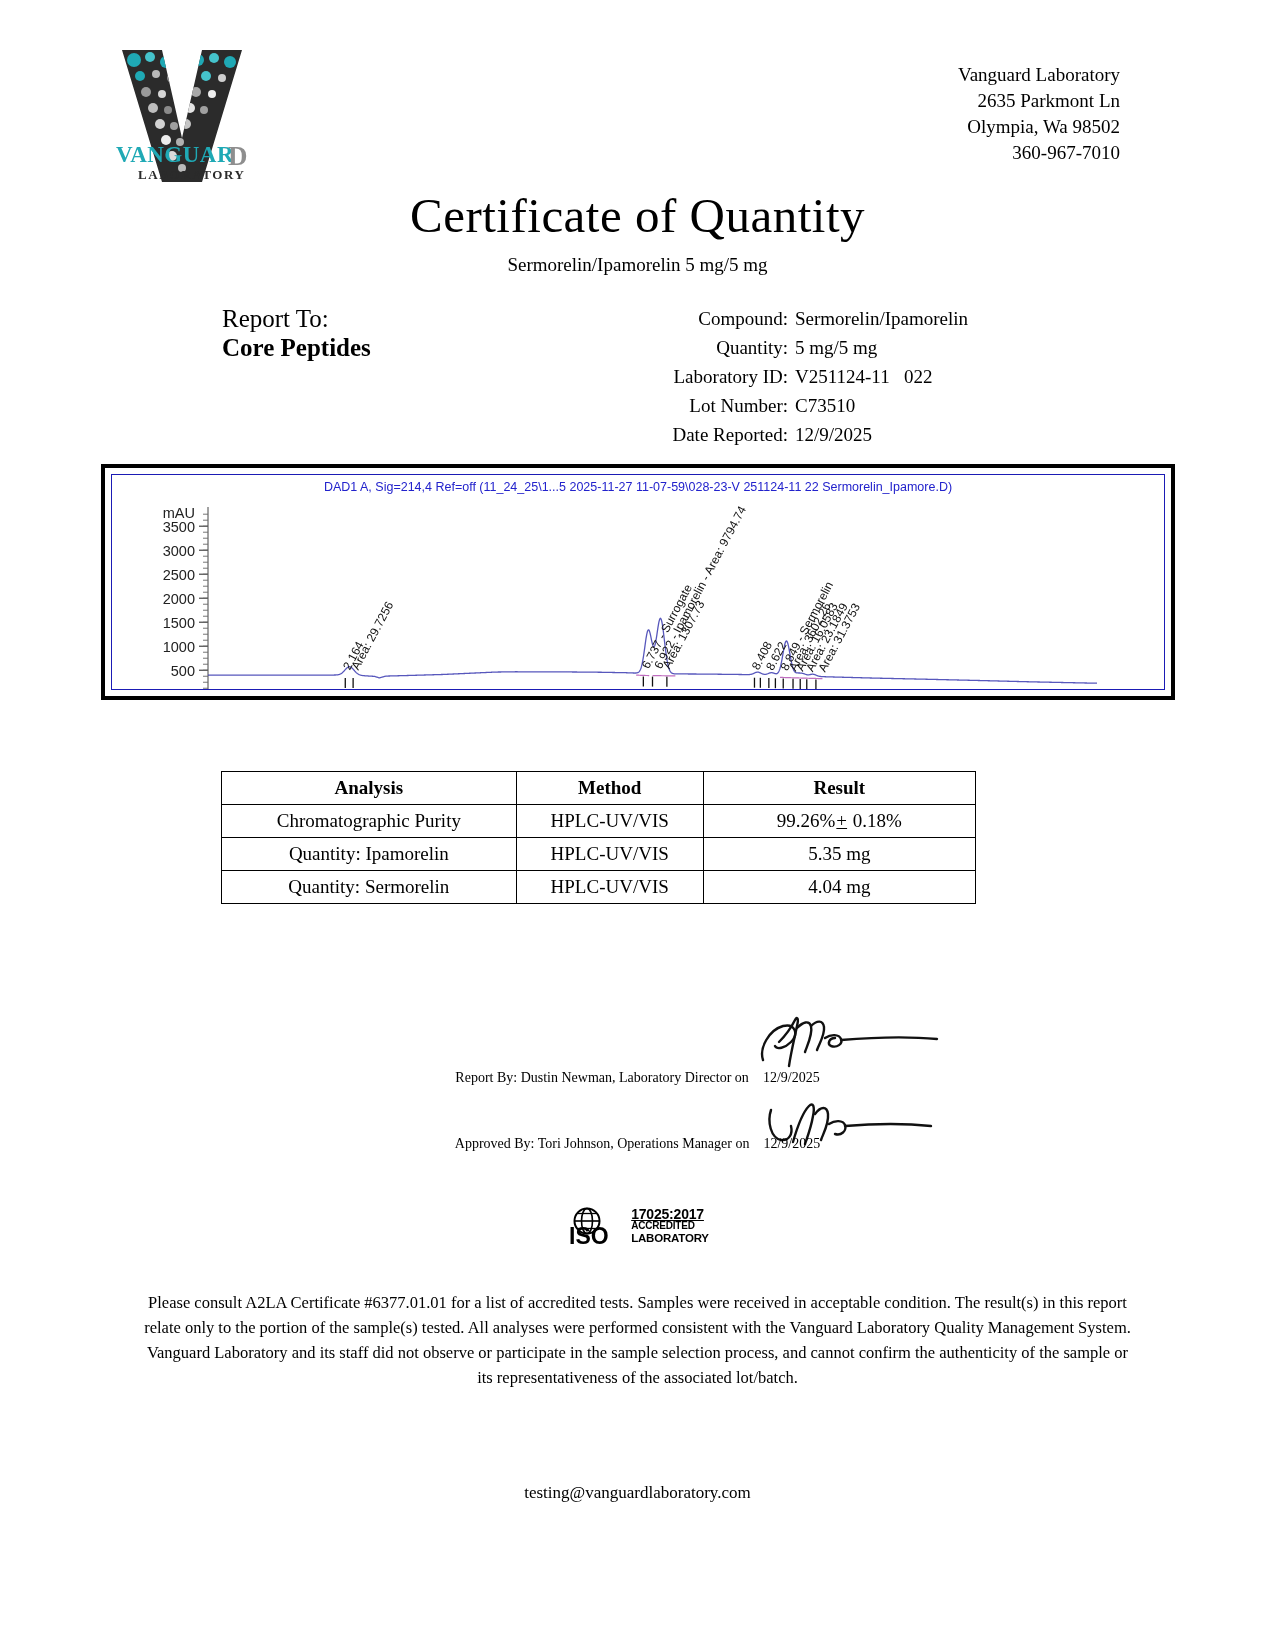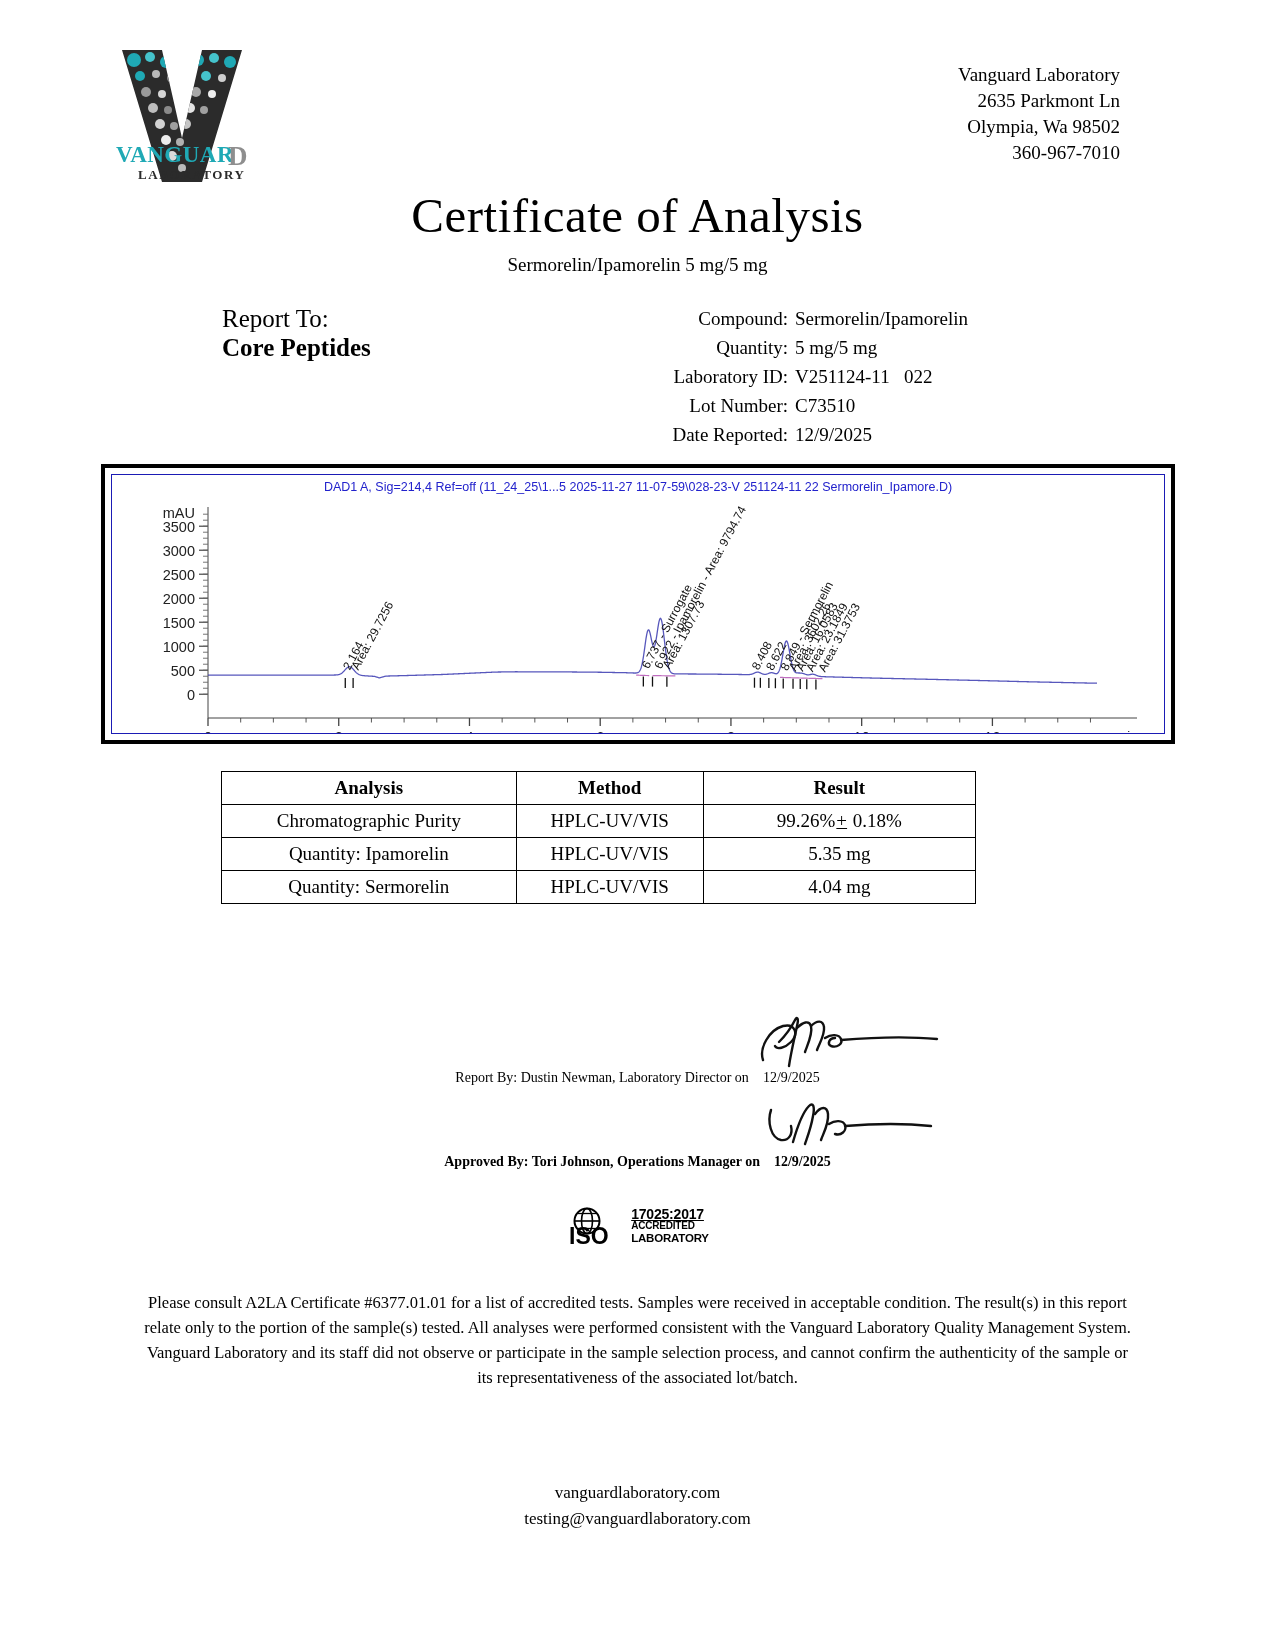--- a/index.html
+++ b/index.html
@@ -60,21 +60,21 @@
   .meta-row { display:flex; }
   .meta-label {
     width:248px; text-align:right; padding-right:7px;
     white-space:nowrap;
   }
   .meta-value { white-space:pre; }
 
   
   .chrom-outer {
     position:absolute; left:101px; top:464px;
-    width:1074px; height:280px;
+    width:1074px; height:236px;
     border:4px solid #000;
     background:#fff;
     box-sizing:border-box;
   }
   .chrom-inner {
     position:absolute; left:6px; top:6px; right:6px; bottom:6px;
     border:1px solid #1b1bb5;
     box-sizing:border-box;
     overflow:hidden;
   }
@@ -203,21 +203,21 @@
 
   <div class="lab-address">
     <div>Vanguard Laboratory</div>
     <div>2635 Parkmont Ln</div>
     <div>Olympia, Wa 98502</div>
     <div>360-967-7010</div>
   </div>
 </div>
 
 <div class="title-block">
-  <div class="doc-title">Certificate of Analysis</div>
+  <div class="doc-title">Certificate of Quantity</div>
   <div class="doc-subtitle">Sermorelin/Ipamorelin 5 mg/5 mg</div>
 </div>
 
 <div class="meta">
   <div class="meta-left">
     <div>Report To:</div>
     <div class="bold">Core Peptides</div>
   </div>
 
   <div class="meta-right">
@@ -412,21 +412,21 @@
   <div class="sig-block">
     <svg class="sig-img" style="left:765px; top:6px;" width="190" height="56" viewBox="0 0 190 56">
       <g fill="none" stroke="#111" stroke-width="2.4" stroke-linecap="round" stroke-linejoin="round">
         <path d="M6,12 C2,24 6,40 16,42 C24,43 28,36 26,28"></path>
         <path d="M28,44 C32,30 38,14 44,8 C48,4 50,8 48,18 C46,30 42,40 40,46"></path>
         <path d="M50,16 C56,8 62,8 63,16 C64,26 58,36 56,42"></path>
         <path d="M64,26 C70,22 78,22 80,27 C82,33 76,38 70,36"></path>
         <path d="M80,28 C104,26 138,25 166,28"></path>
       </g>
     </svg>
-    <div class="sig-line" style="position:absolute; left:0; right:0; top:62px;font-weight:bold;"><span>Approved By: Tori Johnson, Operations Manager on</span><span class="date">12/9/2025</span></div>
+    <div class="sig-line" style="position:absolute; left:0; right:0; top:44px;"><span>Approved By: Tori Johnson, Operations Manager on</span><span class="date">12/9/2025</span></div>
   </div>
 </div>
 
 <div class="iso-badge">
   <div class="iso-inner">
     <svg width="62" height="40" viewBox="0 0 62 40">
       <circle cx="21" cy="15" r="12.5" fill="none" stroke="#000" stroke-width="2"></circle>
       <ellipse cx="21" cy="15" rx="5.5" ry="12.5" fill="none" stroke="#000" stroke-width="1.6"></ellipse>
       <line x1="8.5" y1="15" x2="33.5" y2="15" stroke="#000" stroke-width="1.6"></line>
       <line x1="11" y1="7.5" x2="31" y2="7.5" stroke="#000" stroke-width="1.3"></line>
@@ -439,15 +439,14 @@
       <div class="iso-t3">LABORATORY</div>
     </div>
   </div>
 </div>
 
 <div class="disclaimer">
   <p>Please consult A2LA Certificate #6377.01.01 for a list of accredited tests. Samples were received in acceptable condition. The result(s) in this report relate only to the portion of the sample(s) tested. All analyses were performed consistent with the Vanguard Laboratory Quality Management System. Vanguard Laboratory and its staff did not observe or participate in the sample selection process, and cannot confirm the authenticity of the sample or its representativeness of the associated lot/batch.</p>
 </div>
 
 <div class="footer">
-  <div>vanguardlaboratory.com</div>
   <div>testing@vanguardlaboratory.com</div>
 </div>
 
 </body></html>

